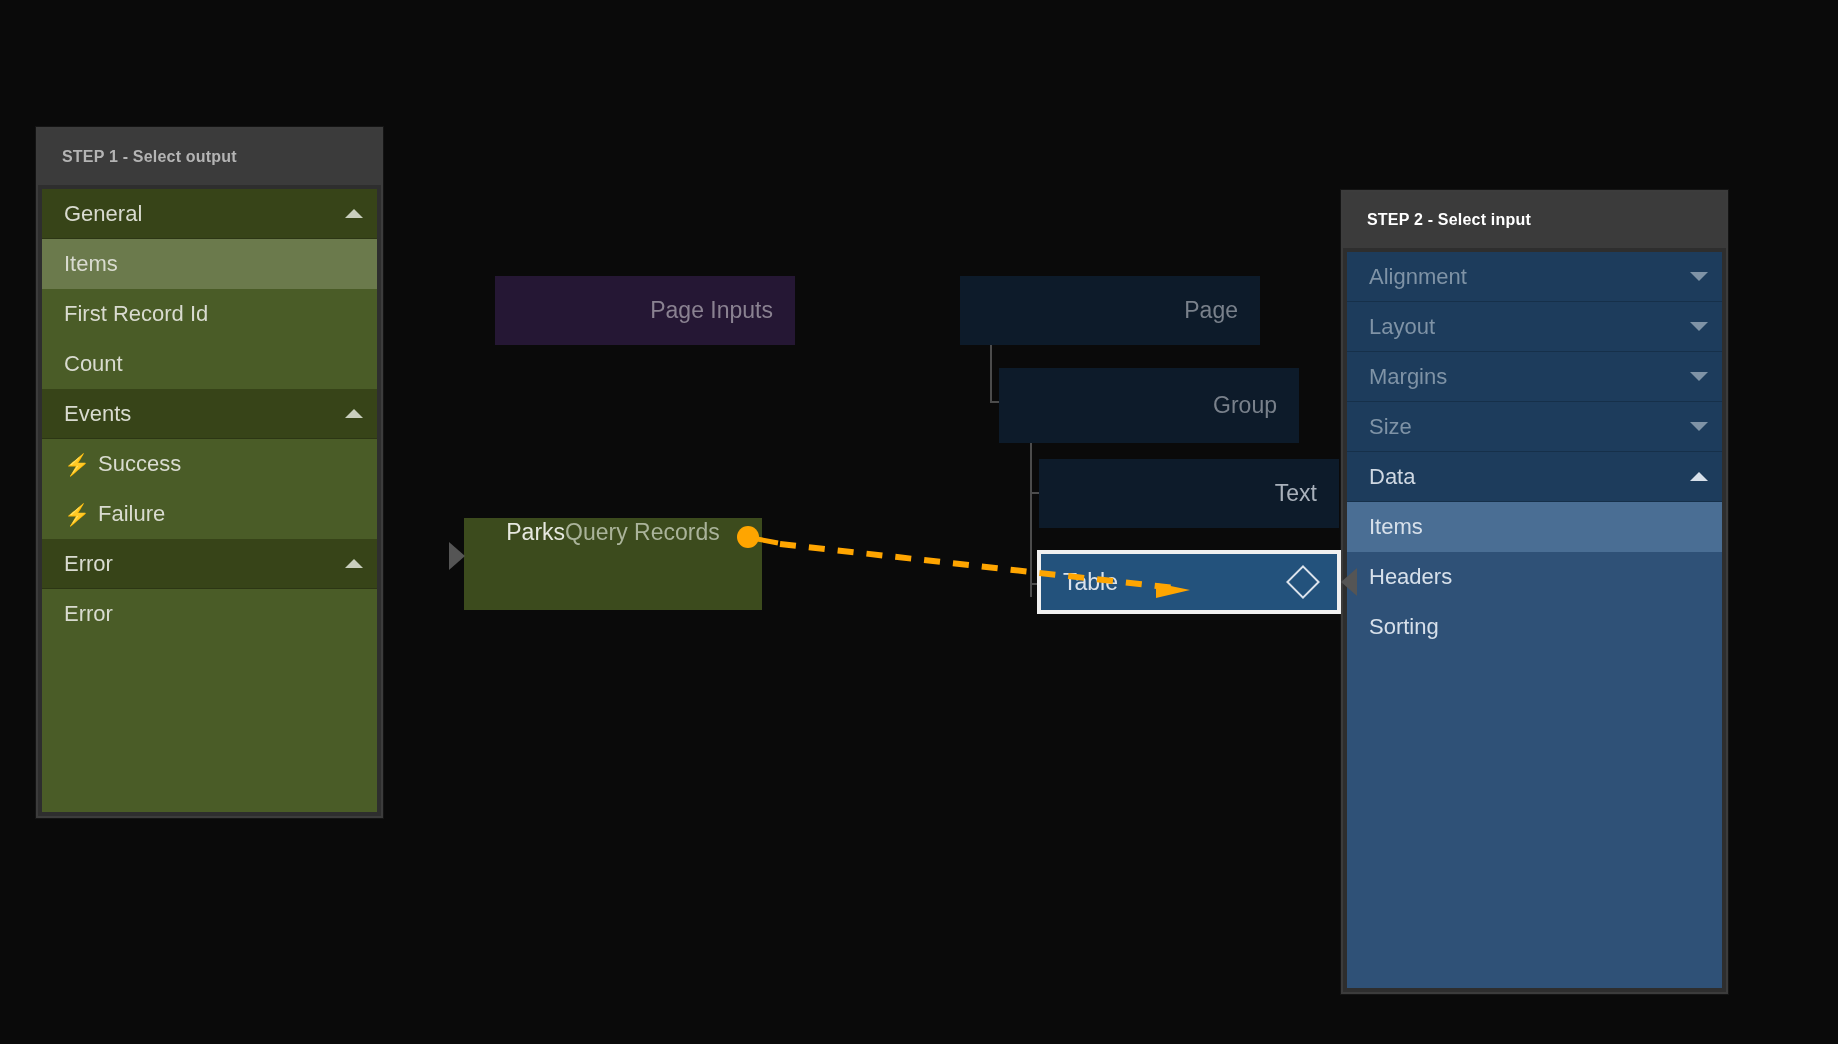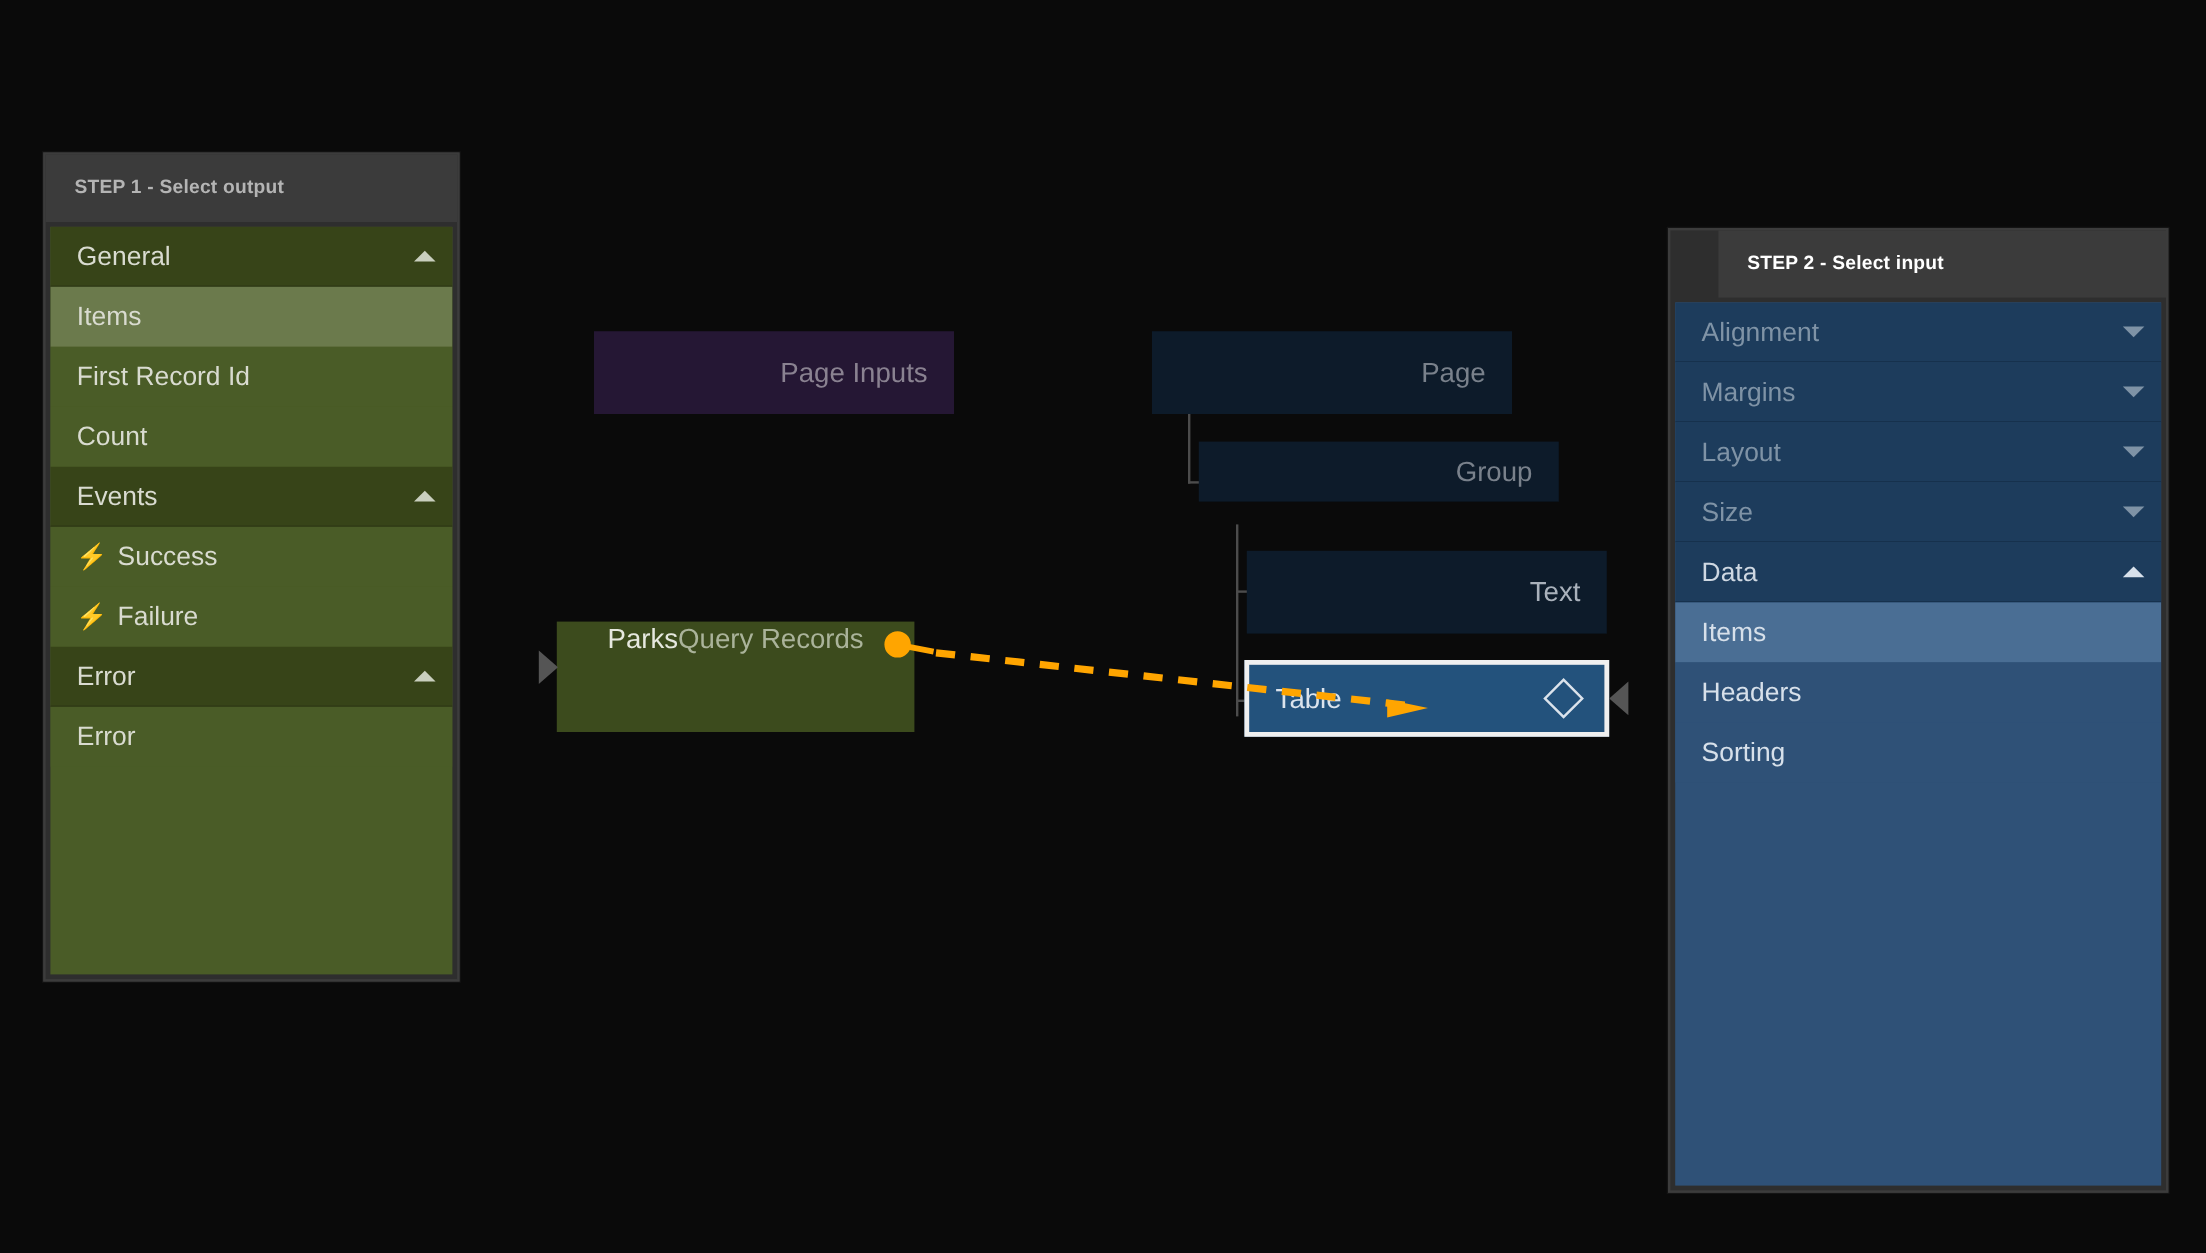--- a/index.html
+++ b/index.html
@@ -93,25 +93,24 @@
     display: inline-block;
     margin-right: 12px;
     font-size: 21px;
     line-height: 1;
     color: #d9dbd0;
     text-align: center;
   }
 
   
   #panel-step2 {
-    left: 1390px;
+    left: 1341px;
     top: 190px;
-    width: 417px;
+    width: 387px;
     height: 804px;
-    padding-left: 40px;
   }
   #panel-step2 .panel-body {
     top: 60px;
     background: #2f5177;
   }
   .b-group {
     background: #1d3c5c;
     color: #cfd8e2;
     border-bottom: 1px solid #16304a;
   }
@@ -148,21 +147,21 @@
 
   #node-page-inputs {
     left: 495px; top: 276px; width: 300px; height: 69px;
     background: #251734; color: #8a8291;
   }
   #node-page {
     left: 960px; top: 276px; width: 300px; height: 69px;
     background: #0d1b2a; color: #79818b;
   }
   #node-group {
-    left: 999px; top: 368px; width: 300px; height: 50px;
+    left: 999px; top: 368px; width: 300px; height: 75px;
     background: #0d1b2a; color: #79818b; padding-left: 32px;
   }
   #node-text {
     left: 1039px; top: 459px; width: 300px; height: 69px;
     background: #0d1b2a; color: #a9b1bb;
   }
   #node-table {
     left: 1037px; top: 550px; width: 304px; height: 64px;
     background: #23527c; color: #dbe3ec;
     border: 4px solid #f0f0f0;
@@ -267,25 +266,25 @@
 
   <div class="panel" id="panel-step2">
     <div class="panel-header bright">STEP 2 - Select input</div>
     <div class="panel-body">
 
       <div class="row b-group collapsed">
         <span class="row-label">Alignment</span>
         <span class="tri down"></span>
       </div>
       <div class="row b-group collapsed">
+        <span class="row-label">Layout</span>
+        <span class="tri down"></span>
+      </div>
+      <div class="row b-group collapsed">
         <span class="row-label">Margins</span>
-        <span class="tri down"></span>
-      </div>
-      <div class="row b-group collapsed">
-        <span class="row-label">Layout</span>
         <span class="tri down"></span>
       </div>
       <div class="row b-group collapsed">
         <span class="row-label">Size</span>
         <span class="tri down"></span>
       </div>
       <div class="row b-group">
         <span class="row-label">Data</span>
         <span class="tri up blue"></span>
       </div>

